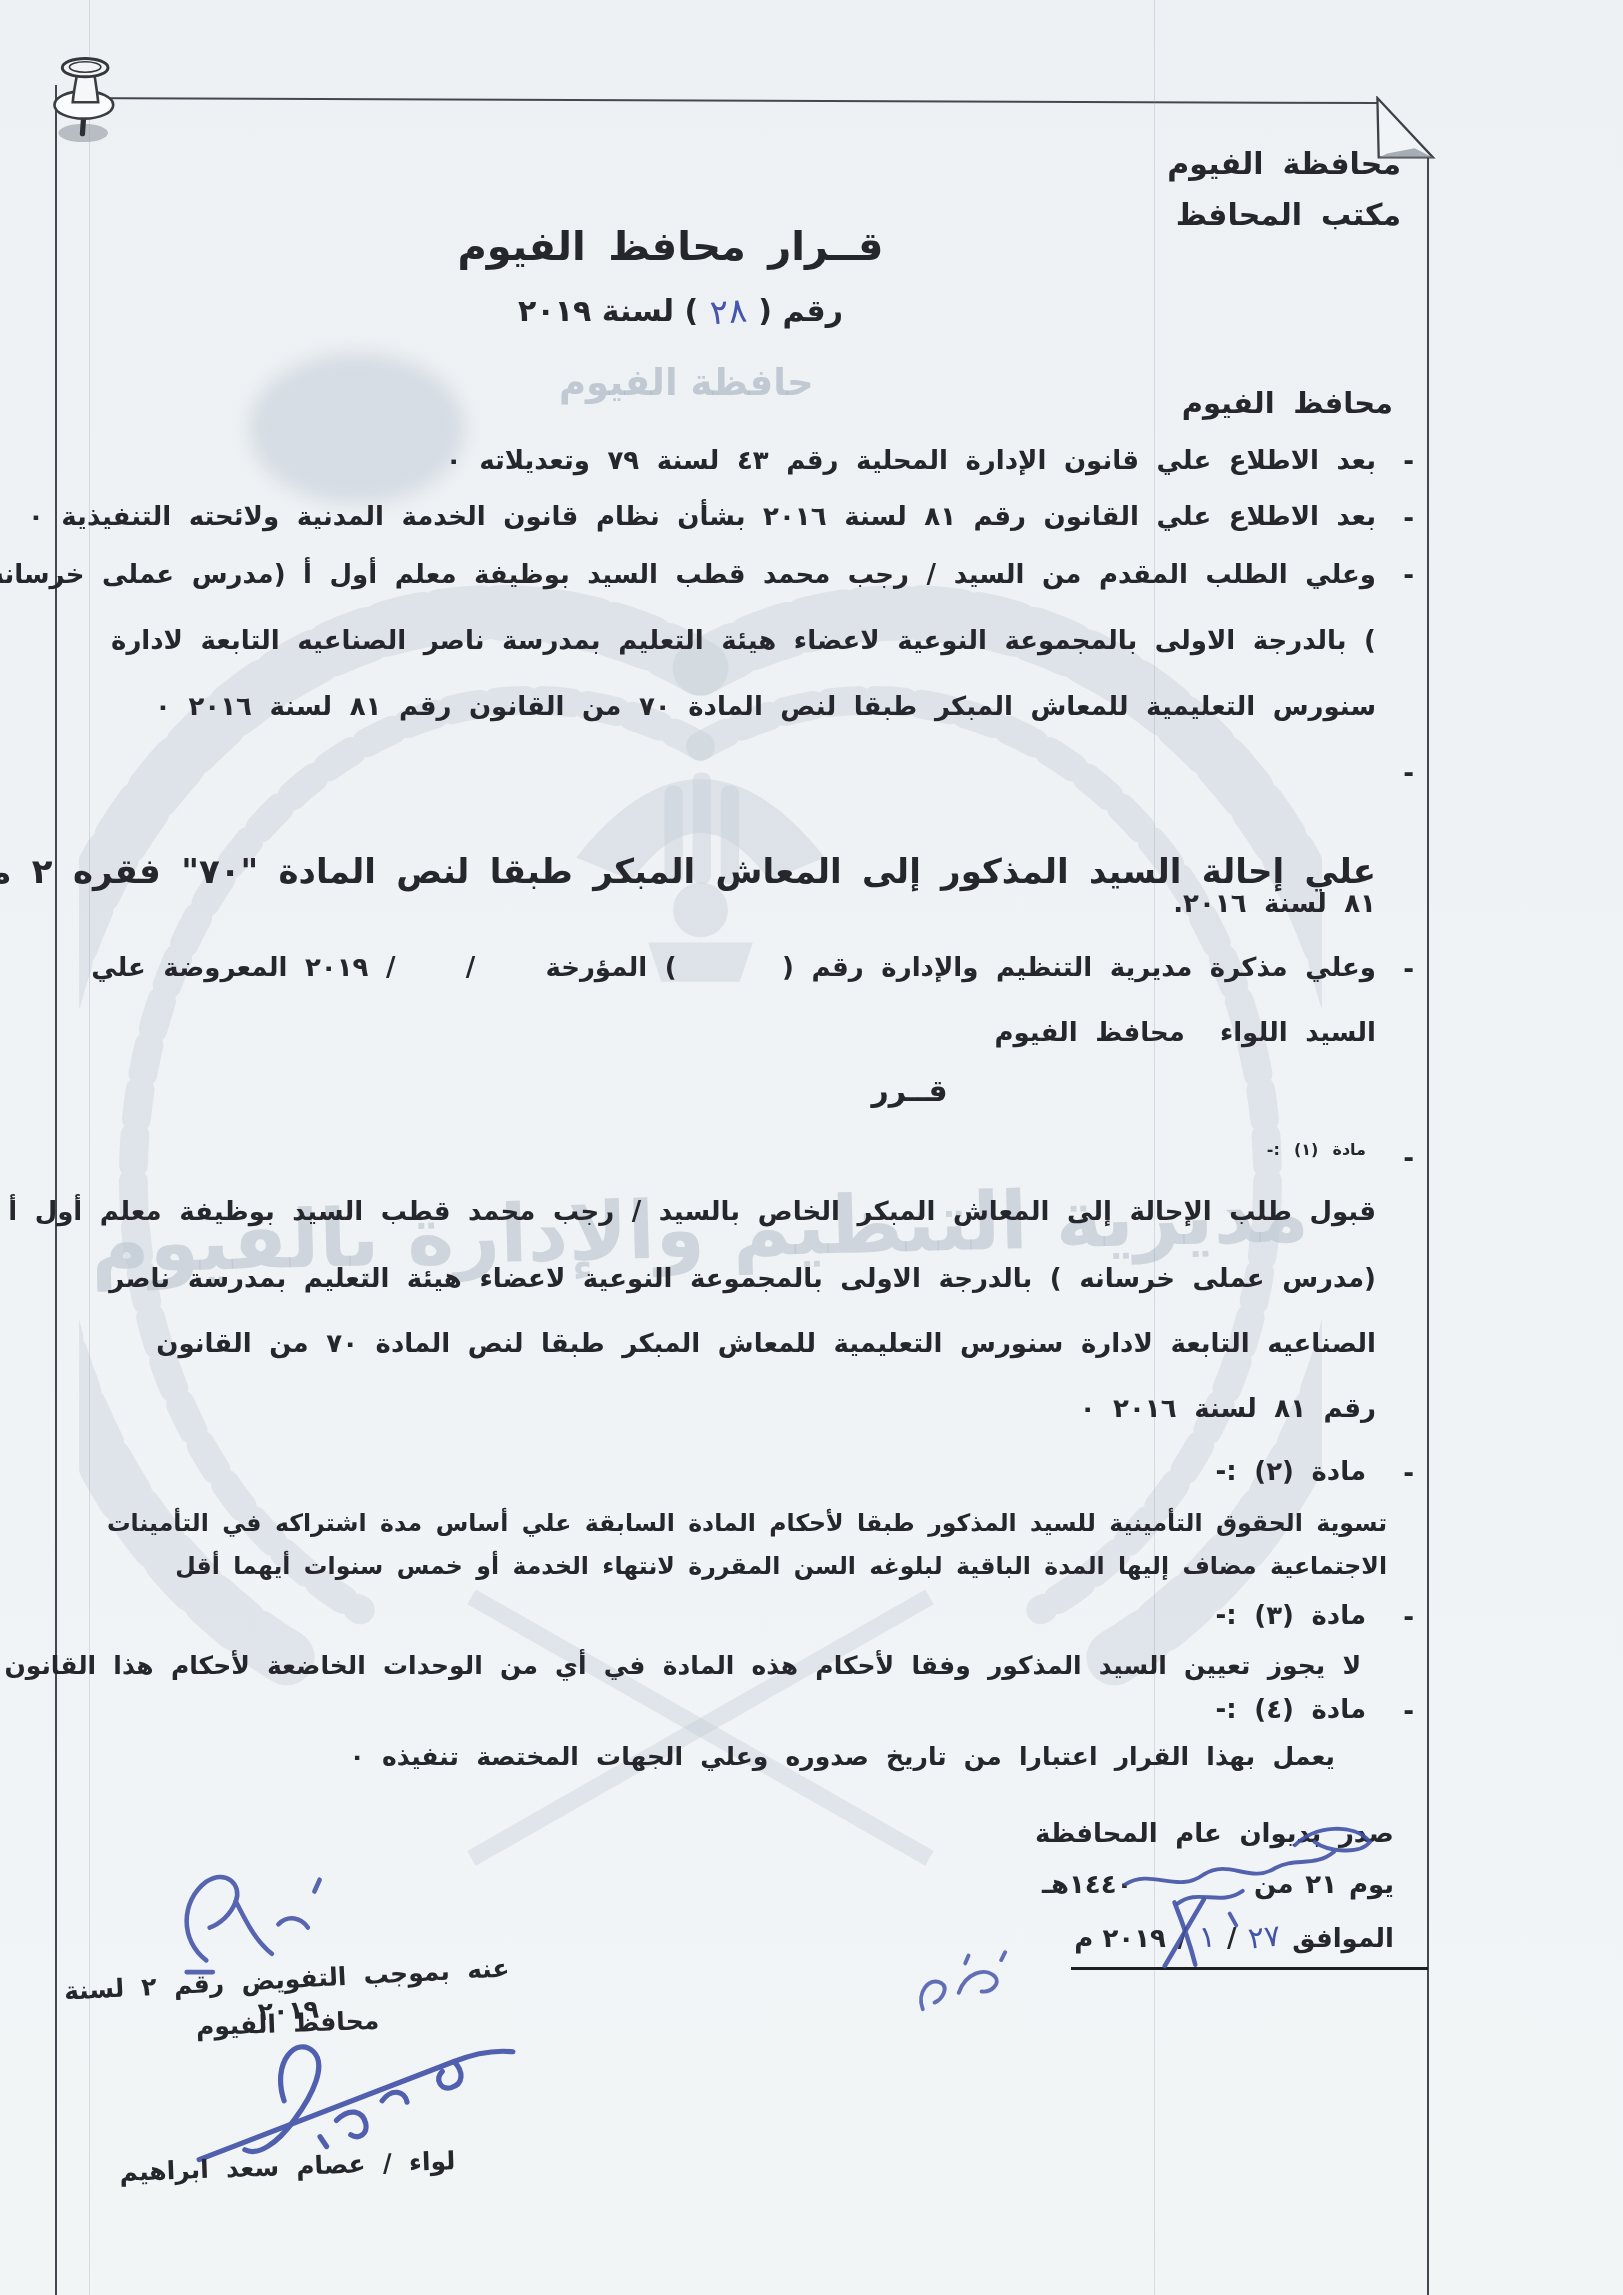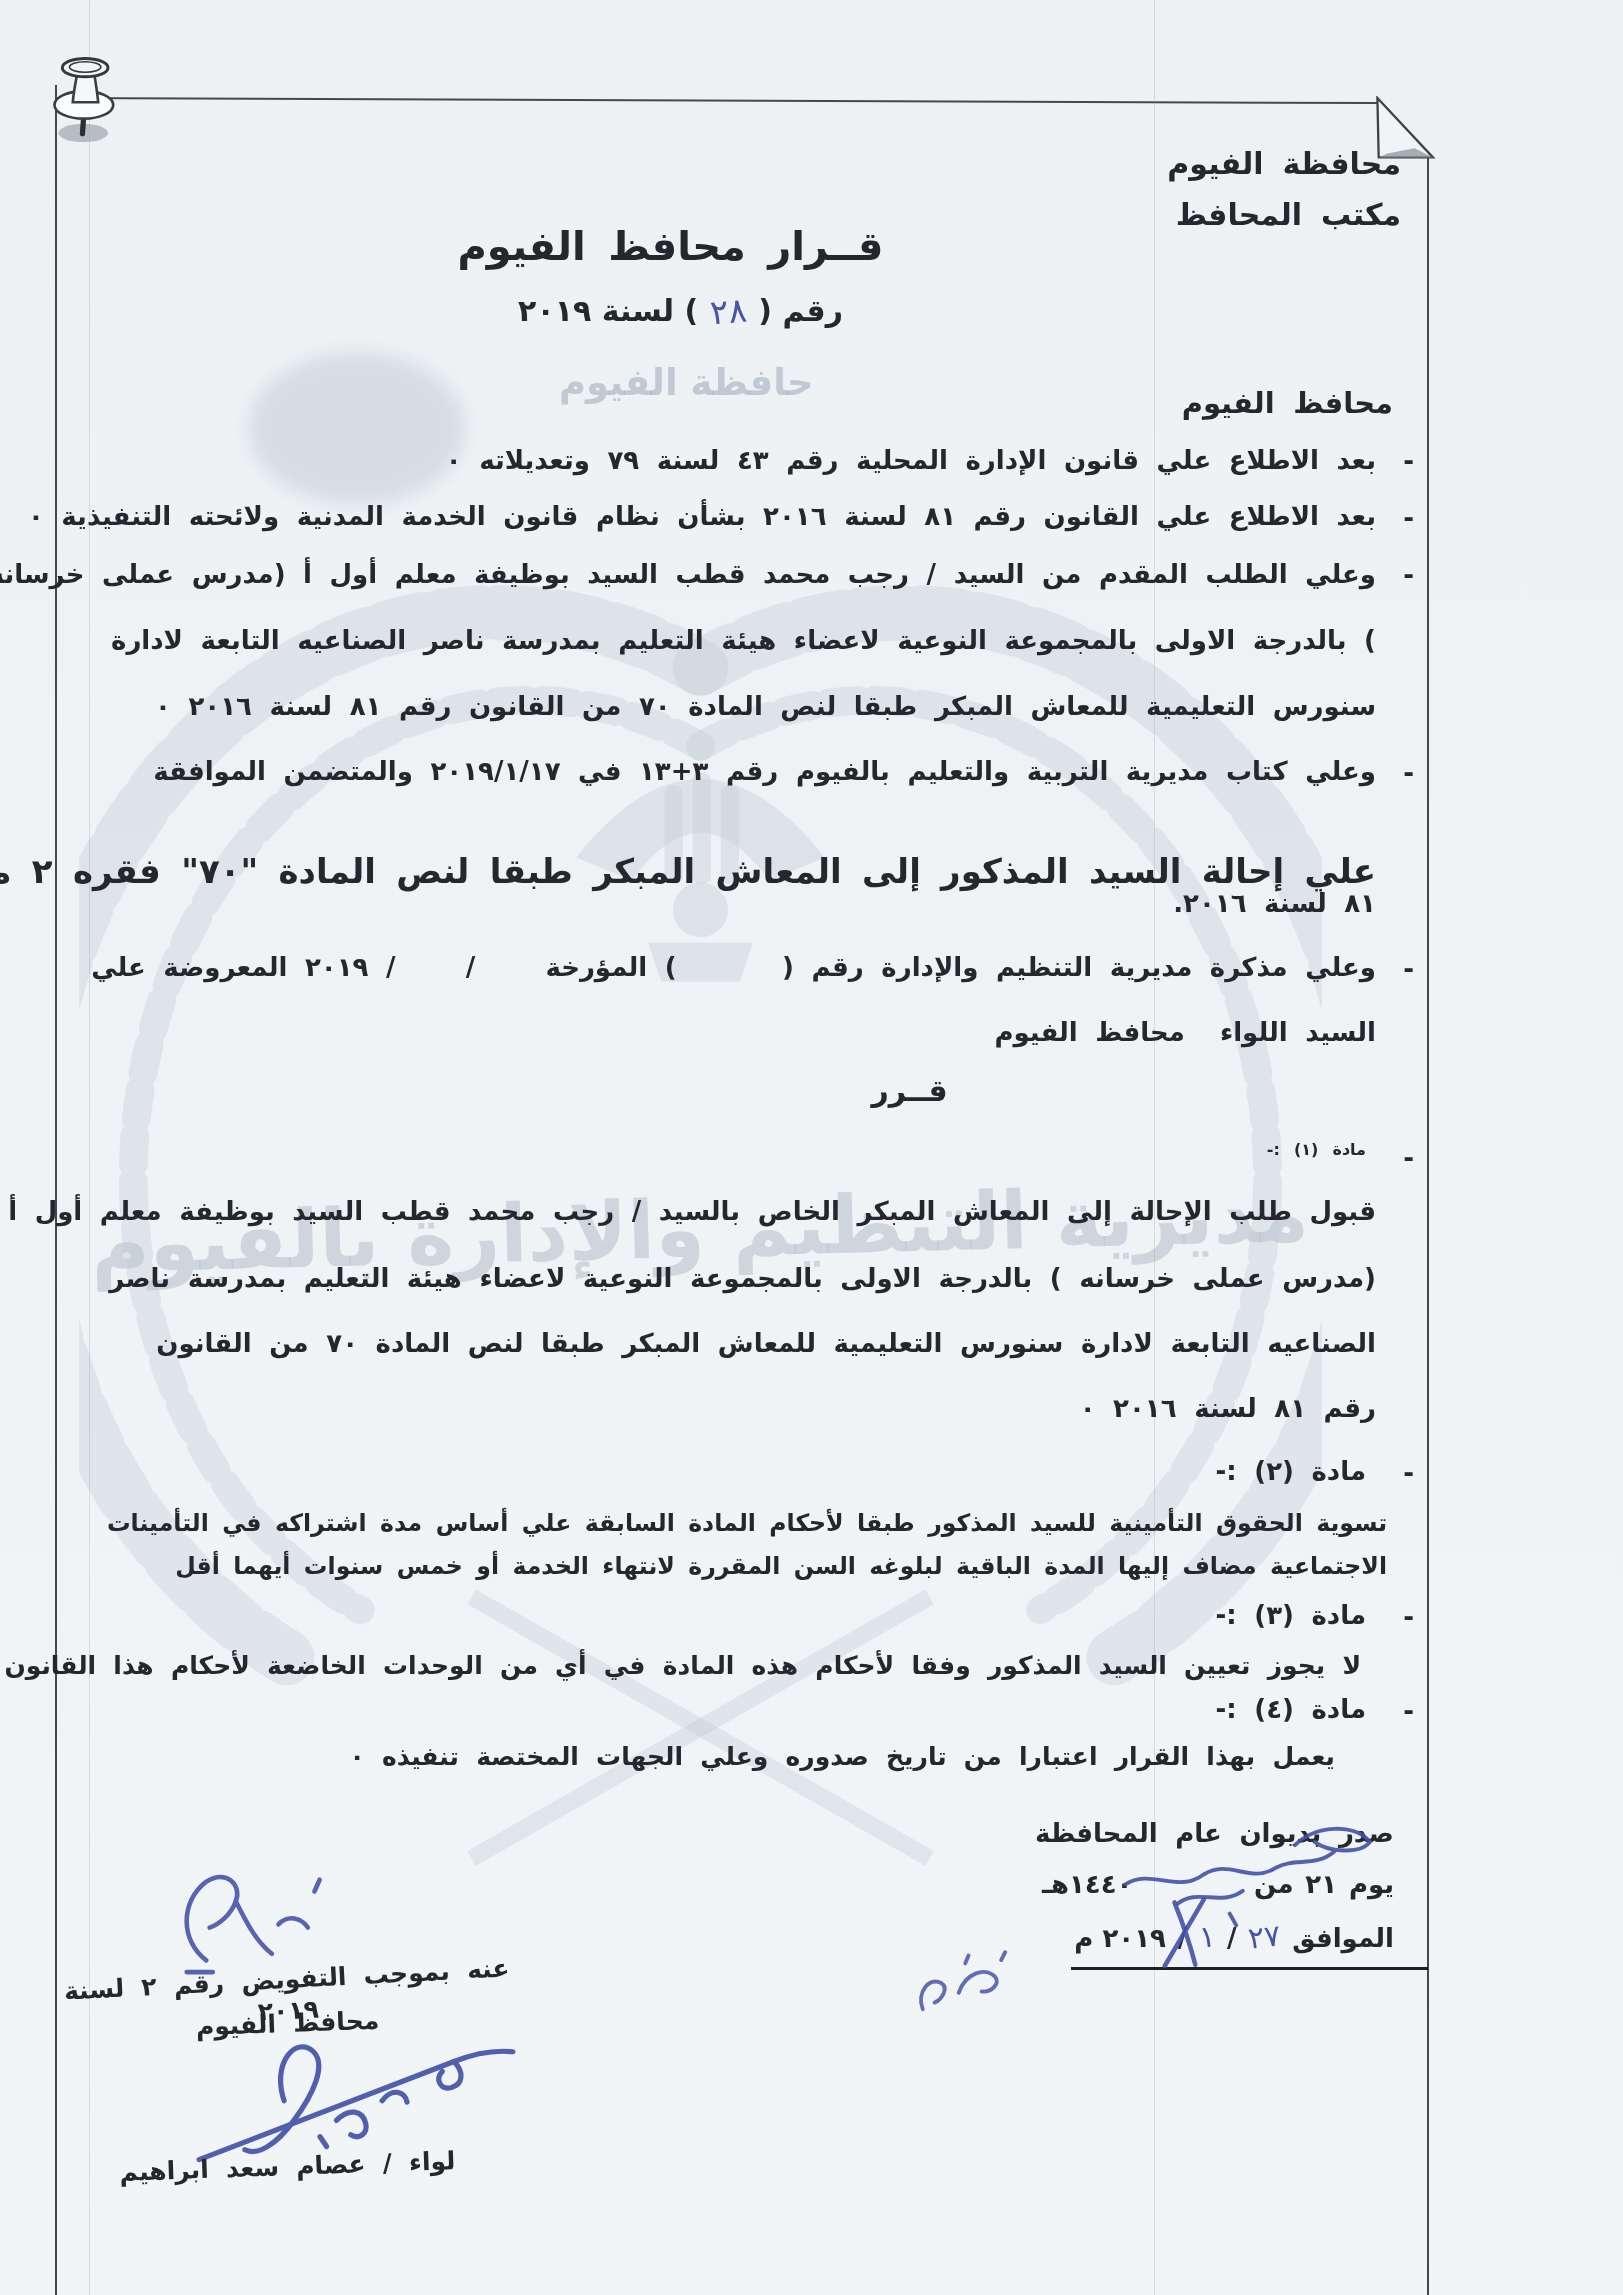--- a/index.html
+++ b/index.html
@@ -95,21 +95,20 @@
 
   <div class="dash" style="top:503px; right:209px;">-</div>
   <div class="line" style="top:500px; right:247px; font-size:26px;text-align:center;">بعد الاطلاع علي القانون رقم ٨١ لسنة ٢٠١٦ بشأن نظام قانون الخدمة المدنية ولائحته التنفيذية ٠</div>
 
   <div class="dash" style="top:560px; right:209px;">-</div>
   <div class="line" style="top:558px; right:247px; font-size:26px;">وعلي الطلب المقدم من السيد / رجب محمد قطب السيد بوظيفة معلم أول أ (مدرس عملى خرسانه</div>
   <div class="line" style="top:624px; right:247px; font-size:26px;">) بالدرجة الاولى بالمجموعة النوعية لاعضاء هيئة التعليم بمدرسة ناصر الصناعيه التابعة لادارة</div>
   <div class="line" style="top:690px; right:247px; font-size:26px;margin-left:47px;">سنورس التعليمية للمعاش المبكر طبقا لنص المادة ٧٠ من القانون رقم ٨١ لسنة ٢٠١٦ ٠</div>
 
   <div class="dash" style="top:758px; right:209px;">-</div>
-  <div class="line" style="top:755px; right:247px; font-size:26px;">وعلي كتاب مديرية التربية والتعليم بالفيوم رقم ٣+١٣ في ٢٠١٩/١/١٧ والمتضمن الموافقة</div>
   <div class="line" style="top:822px; right:247px; font-size:34px;margin-top:28px;">علي إحالة السيد المذكور إلى المعاش المبكر طبقا لنص المادة "٧٠" فقره ٢ من القانون رقم</div>
   <div class="line" style="top:887px; right:247px; font-size:26px;">٨١ لسنة ٢٠١٦.</div>
 
   <div class="dash" style="top:954px; right:209px;">-</div>
   <div class="line" style="top:951px; right:247px; font-size:26px;">وعلي مذكرة مديرية التنظيم والإدارة رقم (&nbsp;&nbsp;&nbsp;&nbsp;&nbsp;&nbsp;) المؤرخة&nbsp;&nbsp;&nbsp;&nbsp;/&nbsp;&nbsp;&nbsp;&nbsp;/&nbsp;٢٠١٩ المعروضة علي</div>
   <div class="line" style="top:1016px; right:247px; font-size:26px;">السيد اللواء&nbsp;&nbsp;محافظ الفيوم</div>
 
   <div class="line center" style="top:1072px; left:805px; width:209px; font-size:30px; letter-spacing:2.6px;">قــرر</div>
 
   <div class="dash" style="top:1143px; right:209px;">-</div>

